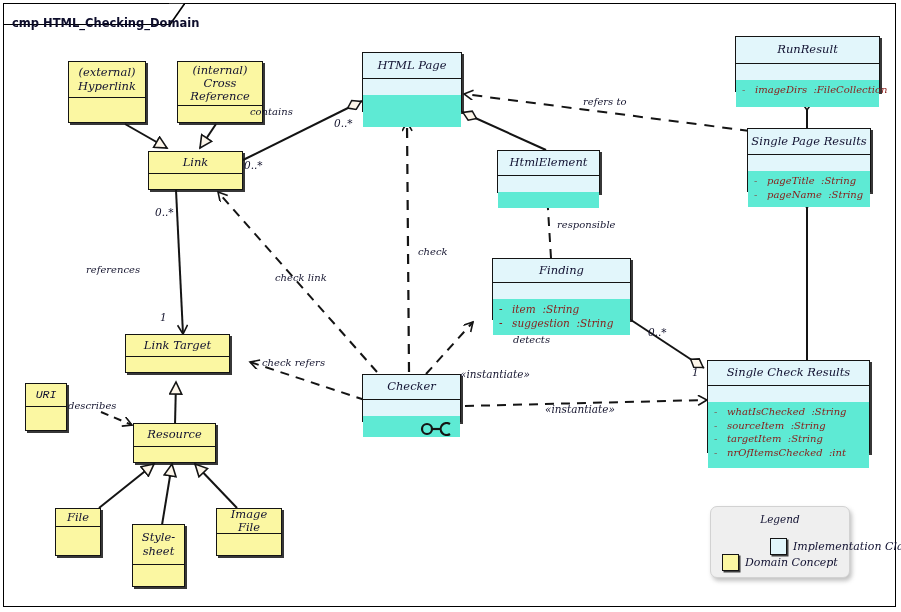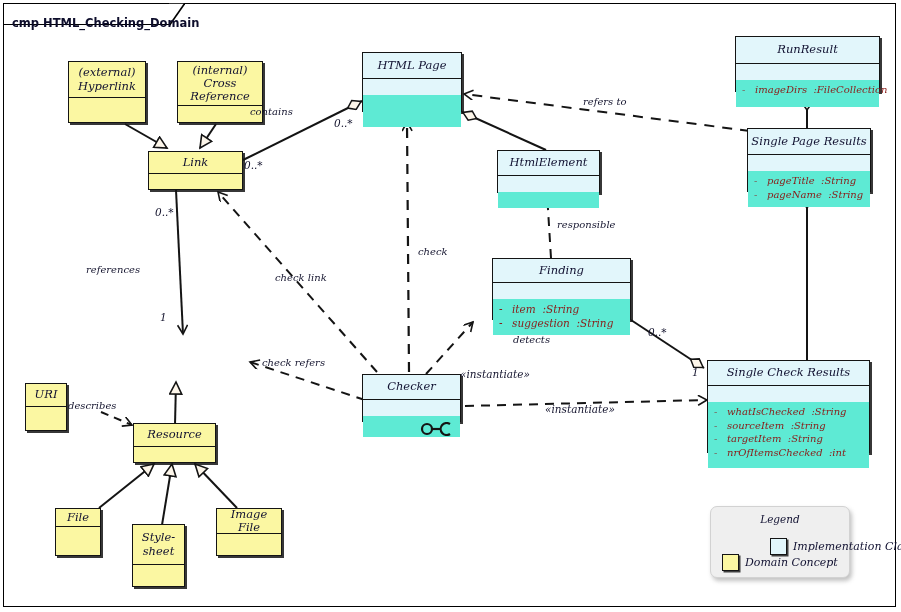--- a/index.html
+++ b/index.html
@@ -252,23 +252,27 @@
     <div class="hdr" style="height:22px;">Link</div>
     <div class="body" style="height:15px;"></div>
   </div>
 
   <div class="uml domain" style="left:177px; top:61px; width:86px; height:62px;">
     <div class="hdr" style="height:44px; white-space:pre-line;">(internal) Cross
 Reference</div>
     <div class="body" style="height:16px;"></div>
   </div>
 
+  <div class="uml domain" style="left:125px; top:334px; width:105px; height:39px;">
+    <div class="hdr" style="height:22px;">Link Target</div>
+    <div class="body" style="height:15px;"></div>
+  </div>
 
   <div class="uml domain" style="left:25px; top:383px; width:42px; height:48px;">
-    <div class="hdr" style="height:23px;">URI</div>
+    <div class="hdr" style="height:23px;font-family:Liberation Mono, monospace;">URI</div>
     <div class="body" style="height:23px;"></div>
   </div>
 
   <div class="uml domain" style="left:133px; top:423px; width:83px; height:40px;">
     <div class="hdr" style="height:23px;">Resource</div>
     <div class="body" style="height:15px;"></div>
   </div>
 
   <div class="uml domain" style="left:55px; top:508px; width:46px; height:48px;">
     <div class="hdr" style="height:18px;">File</div>

